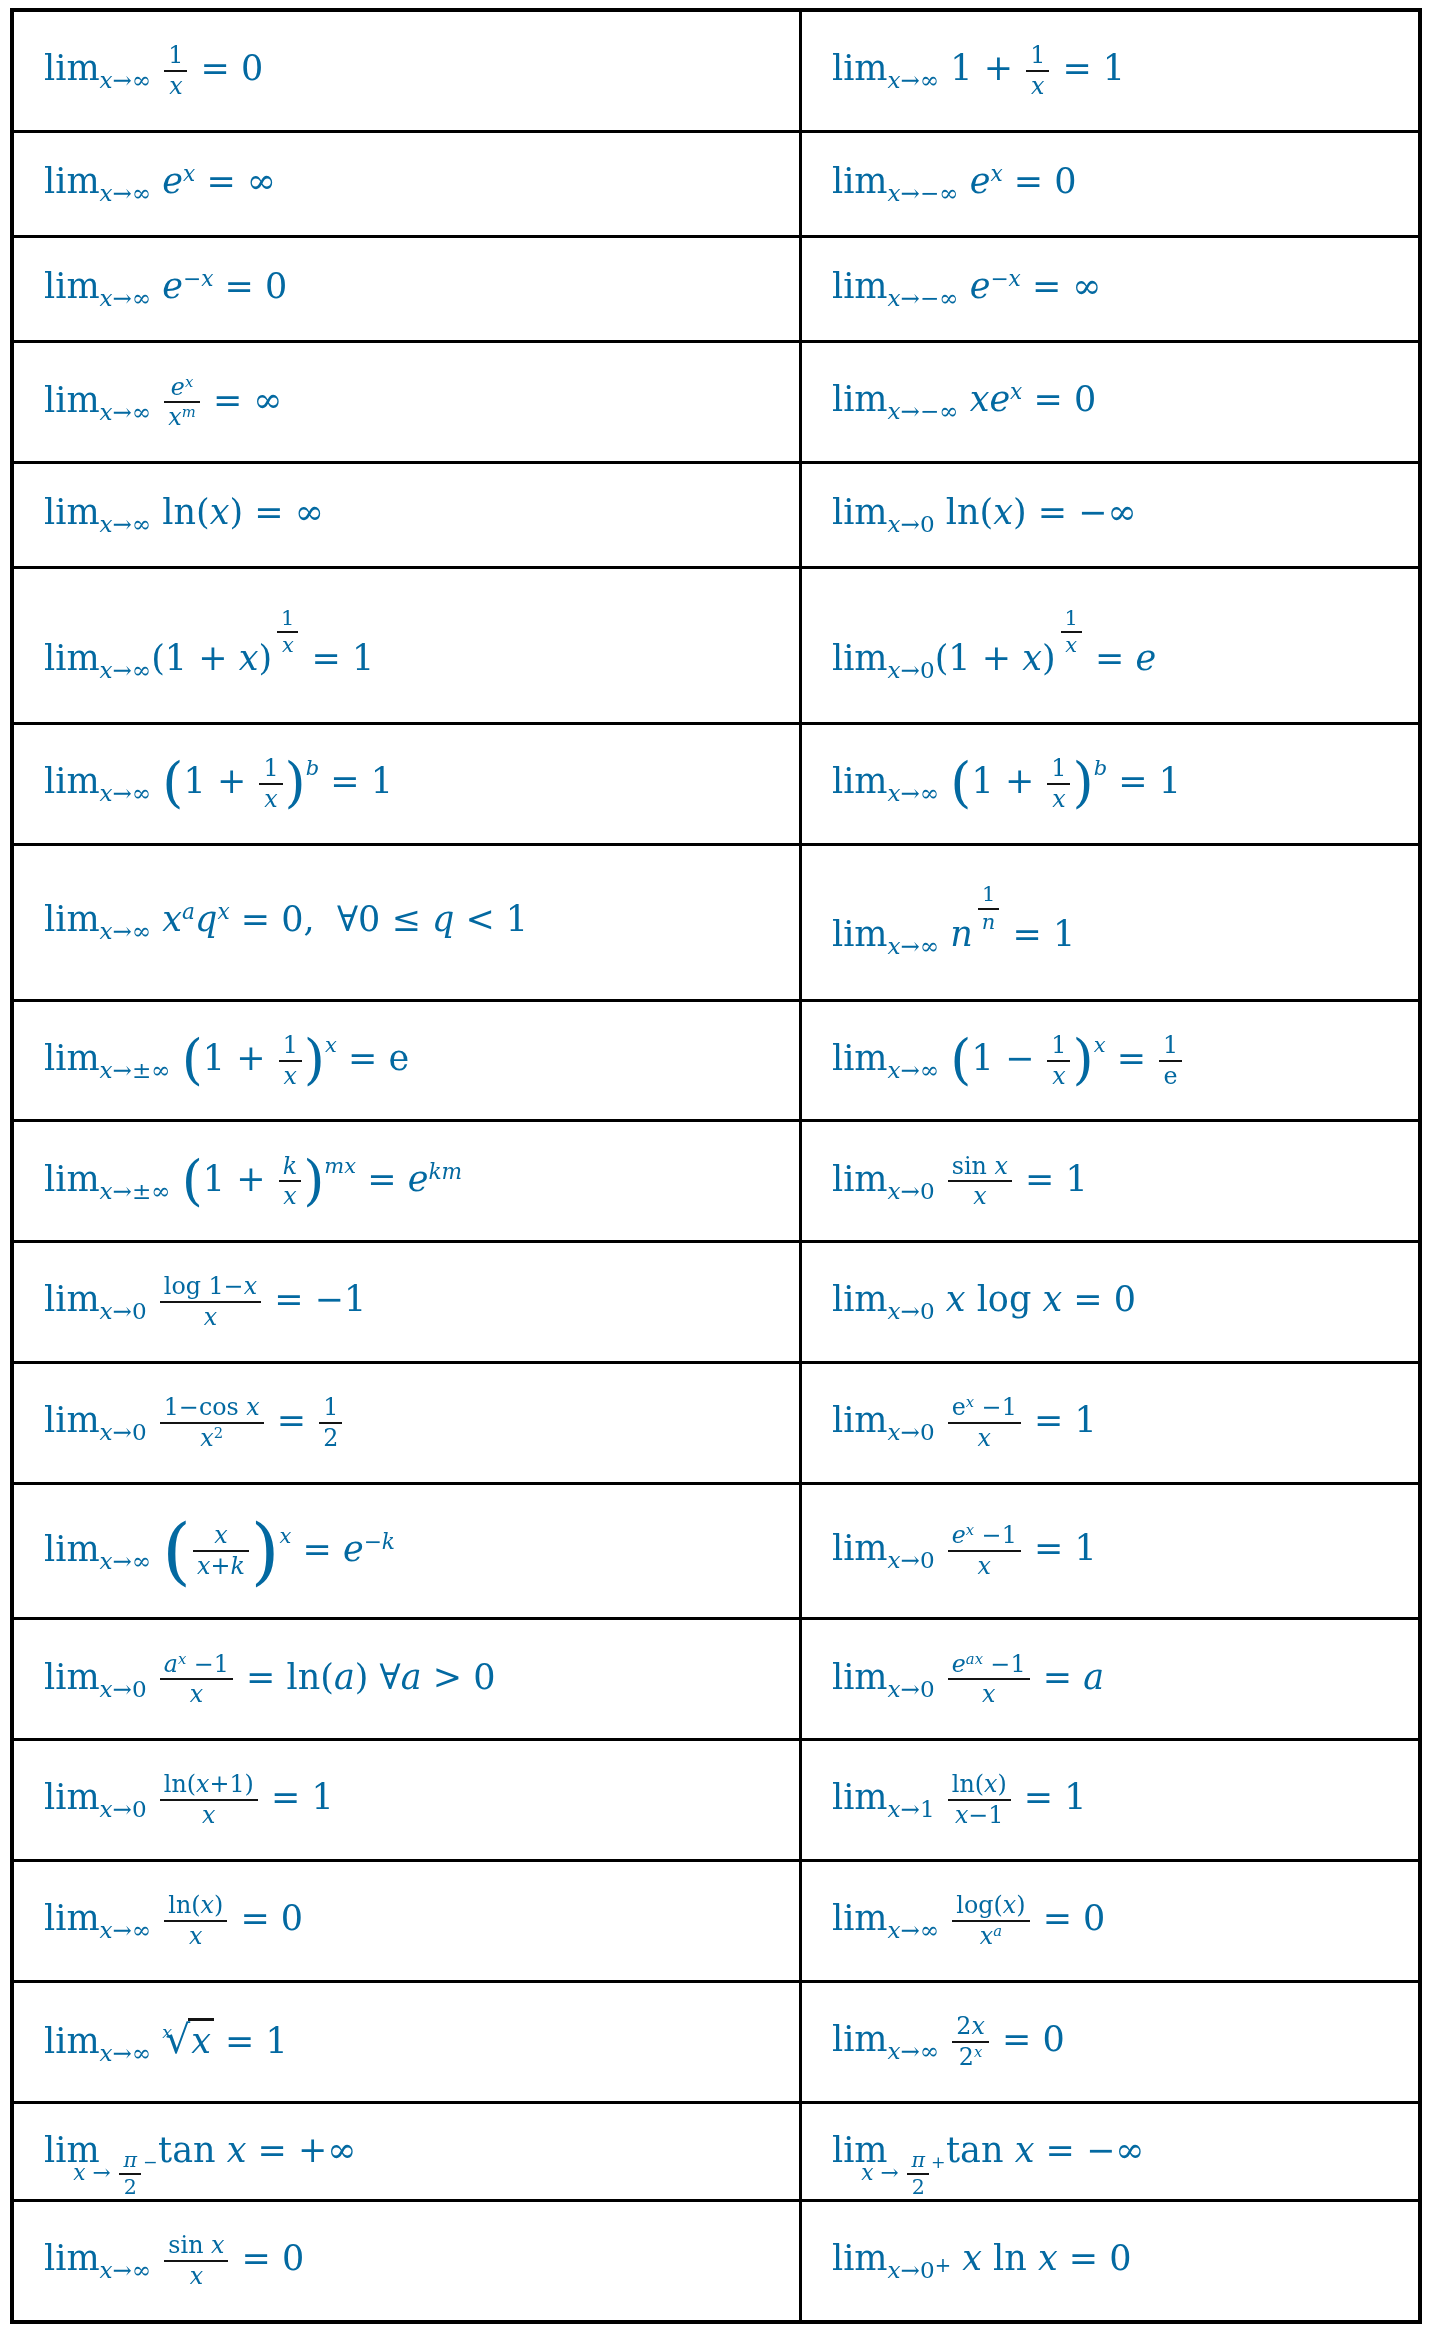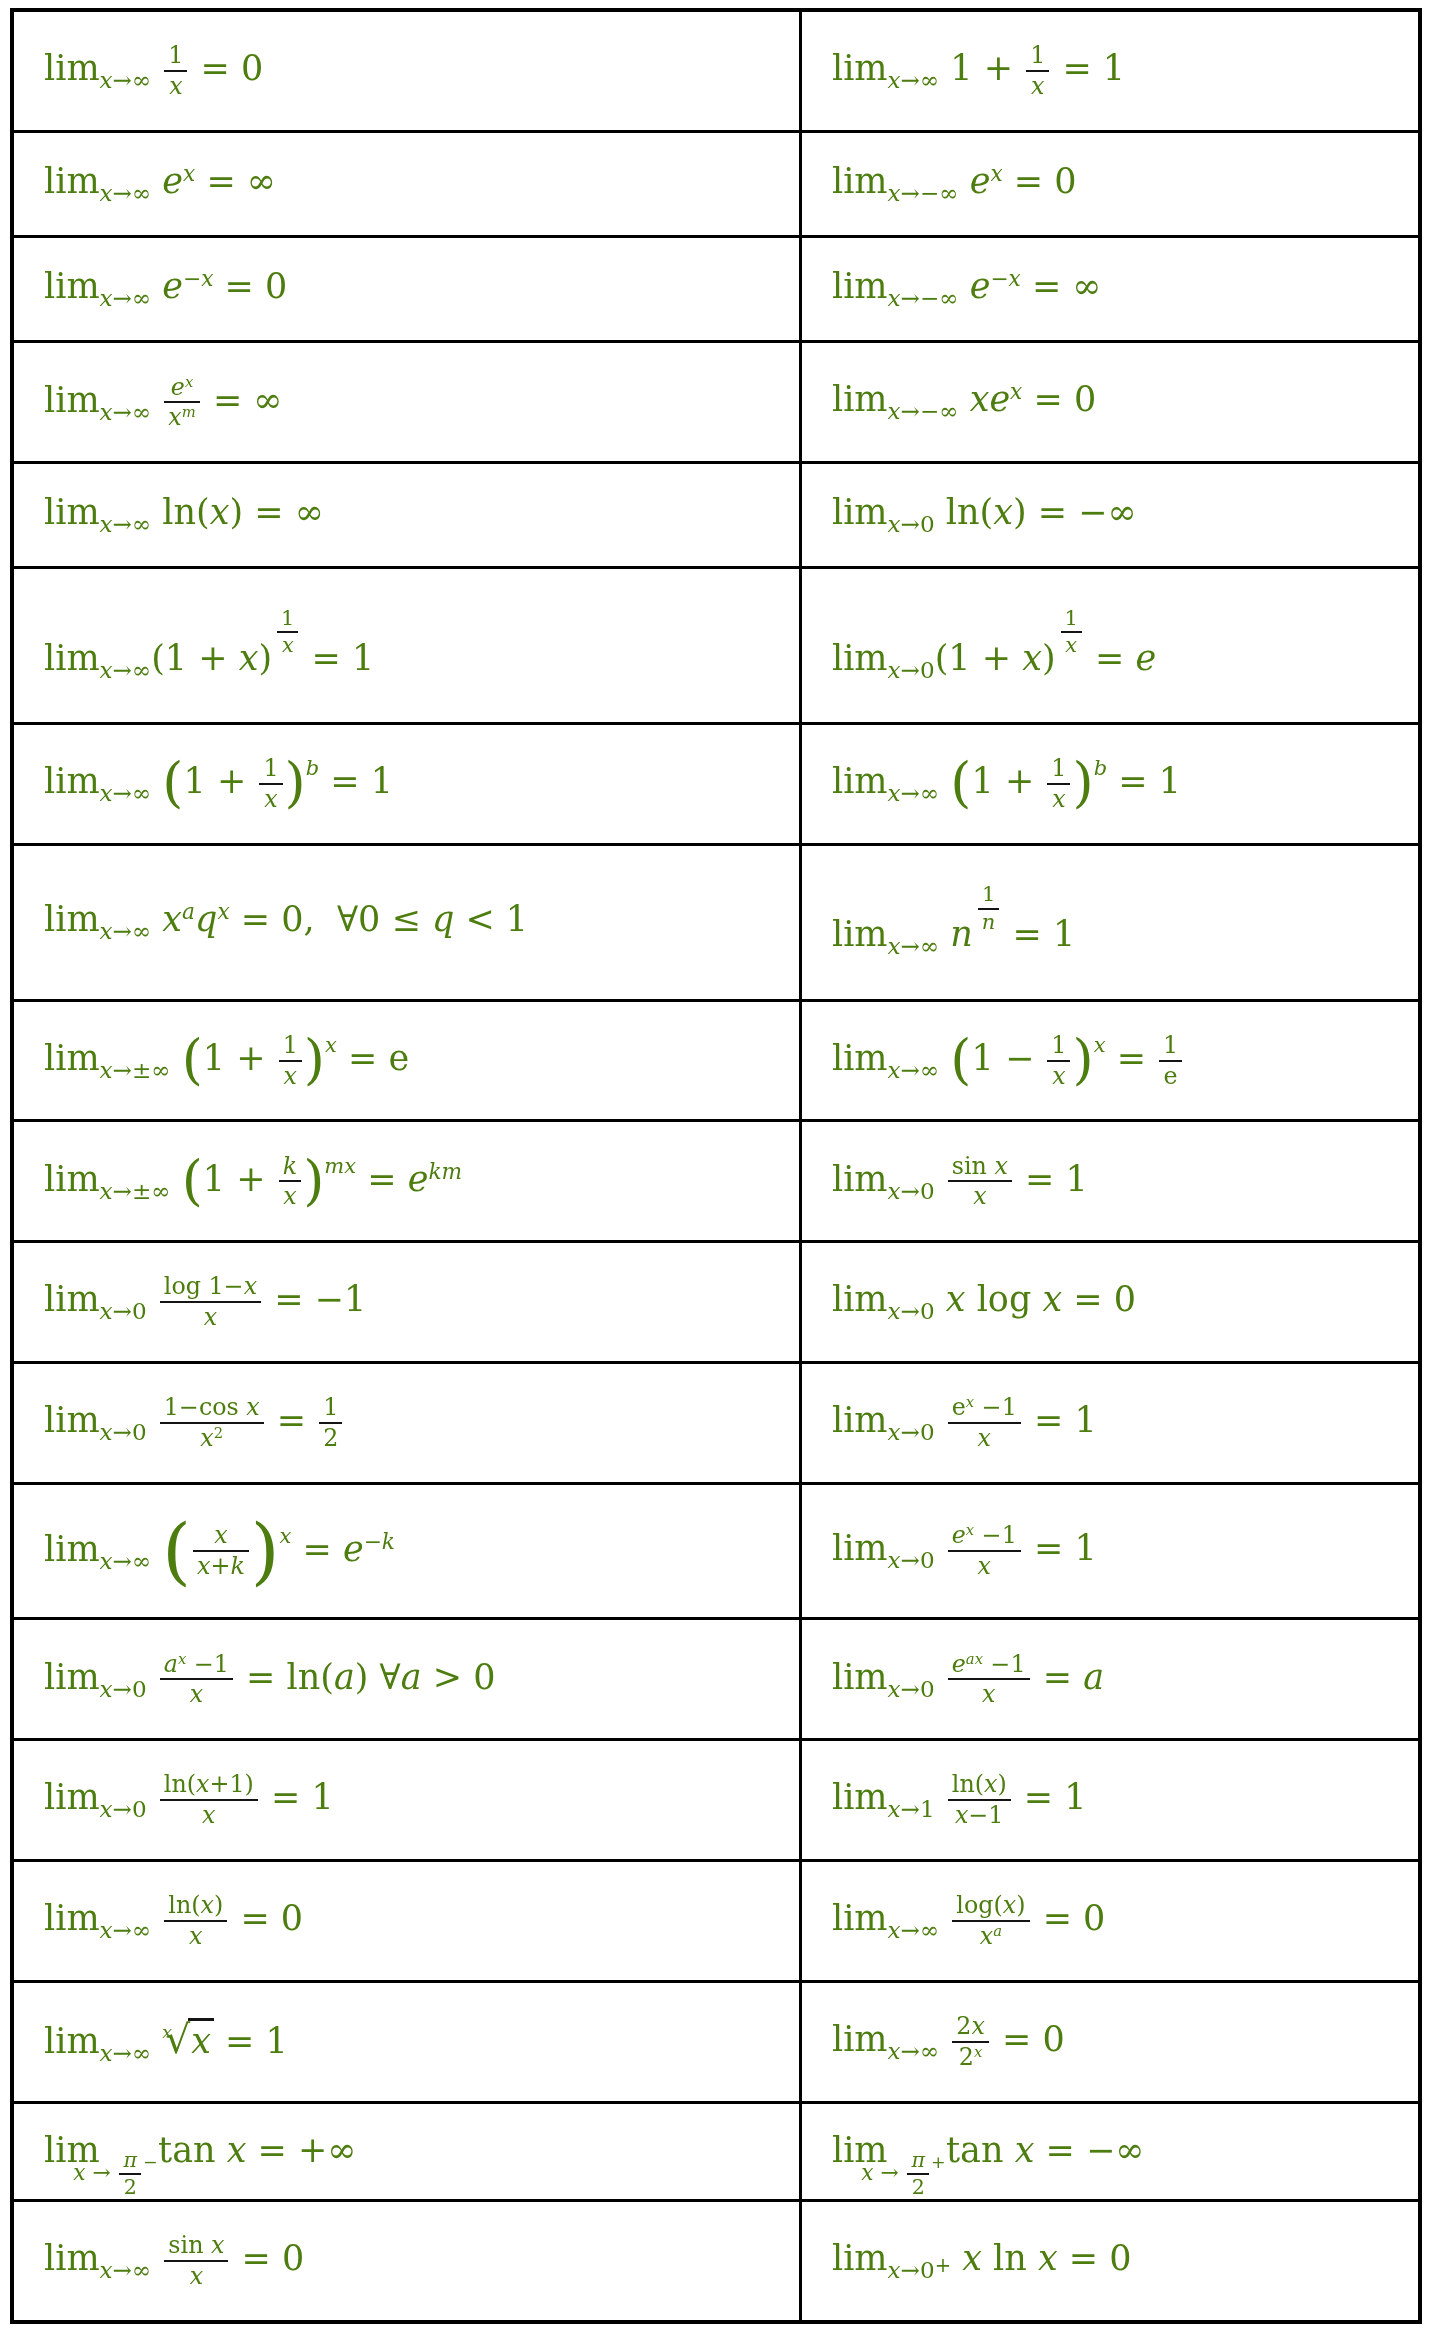--- a/index.html
+++ b/index.html
@@ -3,21 +3,21 @@
 <meta charset="utf-8">
 <style>
   html, body { margin: 0; padding: 0; background: #ffffff; }
   .page {
     width: 1432px;
     height: 2352px;
     box-sizing: border-box;
     padding: 8px 10px 28px 10px;
     background: #ffffff;
     font-family: "DejaVu Serif", "Liberation Serif", serif;
-    color: #4d7c0f;
+    color: #0369a1;
   }
   table.limits {
     width: 100%;
     height: 100%;
     border-collapse: collapse;
     table-layout: fixed;
     border: 4px solid #000000;
   }
   col.c1 { width: 56%; }
   col.c2 { width: 44%; }

